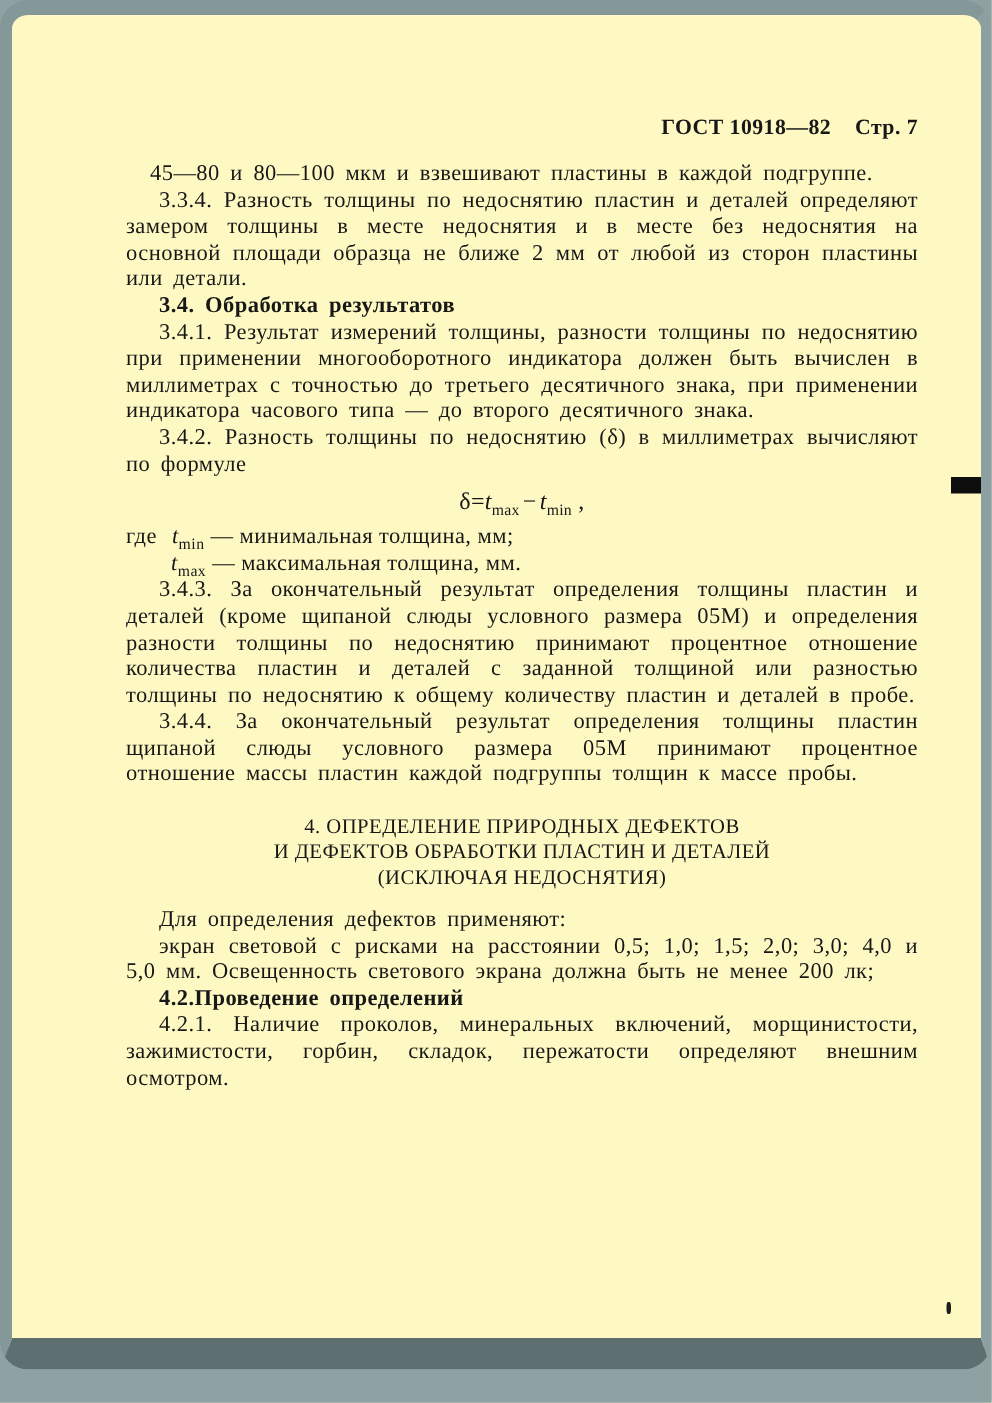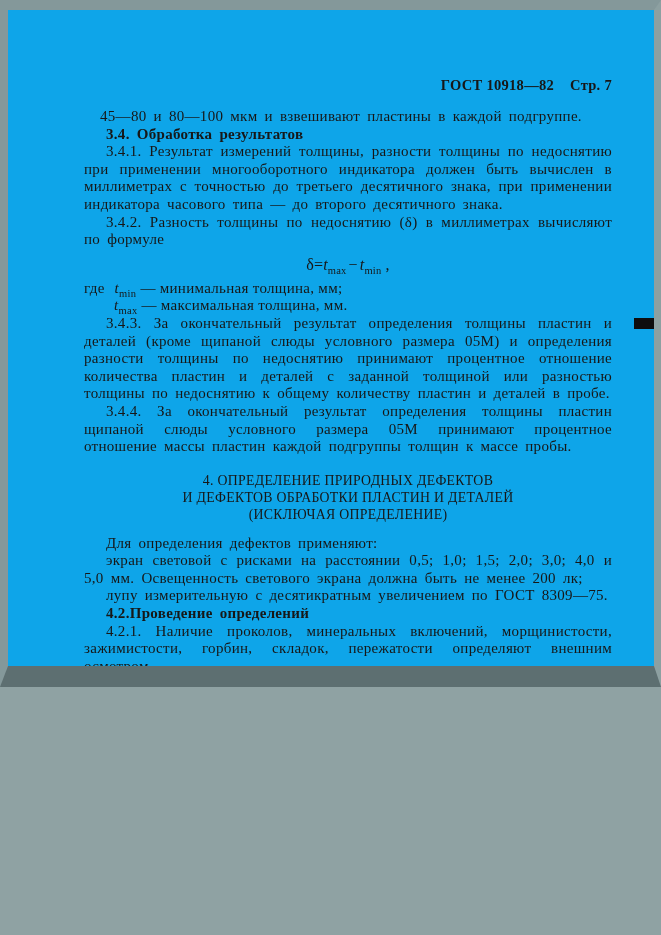--- a/index.html
+++ b/index.html
@@ -1,27 +1,28 @@
 <!DOCTYPE html>
 <html lang="ru"><head>
 <meta charset="utf-8">
 <style>
   * { margin:0; padding:0; box-sizing:border-box; }
   html,body { width:661px; height:935px; background:#8fa2a3; }
   .scan {
     position:relative;
-    width:661px; height:687px;
-    background:#0ea5e9;
+    width:661px; height:913px;
+    background:#fef9c3;
     border-top:10px solid #84989a;
     border-left:8px solid #84989a;
     border-right:7px solid #8da0a1;
     border-bottom:21px solid #5d6f71;
     overflow:hidden;
     font-family:"Liberation Serif", serif;
     color:#171717;
+    border-radius:19px;
   }
   .content { padding:66px 42px 0 76px; }
   .hdr {
     display:flex; justify-content:flex-end; align-items:baseline; gap:16px;
     font-weight:bold; font-size:14.5px; line-height:18px;
     margin-bottom:14px; letter-spacing:0.3px;
   }
   p {
     font-size:15px; line-height:17.6px;
     text-align:justify; text-indent:22px;
@@ -58,43 +59,43 @@
 
 <div class="scan">
   <div class="content">
 
     <div class="hdr">
       <span>ГОСТ 10918—82</span>
       <span>Стр. 7</span>
     </div>
 
     <p class="cont">45—80 и 80—100 мкм и взвешивают пластины в каждой подгруппе.</p>
+    <p>3.3.4. Разность толщины по недоснятию пластин и деталей определяют замером толщины в месте недоснятия и в месте без недоснятия на основной площади образца не ближе 2 мм от любой из сторон пластины или детали.</p>
     <p class="b">3.4. Обработка результатов</p>
     <p>3.4.1. Результат измерений толщины, разности толщины по недоснятию при применении многооборотного индикатора должен быть вычислен в миллиметрах с точностью до третьего десятичного знака, при применении индикатора часового типа — до второго десятичного знака.</p>
     <p>3.4.2. Разность толщины по недоснятию (δ) в миллиметрах вычисляют по формуле</p>
 
     <div class="formula"><span>δ=</span><i class="v">t</i><sub>max</sub><span class="op">−</span><i class="v">t</i><sub>min</sub><span> ,</span></div>
 
     <div class="where">
       <div class="wl1"><span class="lead">где</span><i class="v">t</i><sub>min</sub><span> — минимальная толщина, мм;</span></div>
       <div class="wl2"><i class="v">t</i><sub>max</sub><span> — максимальная толщина, мм.</span></div>
     </div>
 
     <p>3.4.3. За окончательный результат определения толщины пластин и деталей (кроме щипаной слюды условного размера 05М) и определения разности толщины по недоснятию принимают процентное отношение количества пластин и деталей с заданной толщиной или разностью толщины по недоснятию к общему количеству пластин и деталей в пробе.</p>
     <p>3.4.4. За окончательный результат определения толщины пластин щипаной слюды условного размера 05М принимают процентное отношение массы пластин каждой подгруппы толщин к массе пробы.</p>
 
     <div class="sec4">
       <div>4. ОПРЕДЕЛЕНИЕ ПРИРОДНЫХ ДЕФЕКТОВ</div>
       <div>И ДЕФЕКТОВ ОБРАБОТКИ ПЛАСТИН И ДЕТАЛЕЙ</div>
-      <div>(ИСКЛЮЧАЯ ОПРЕДЕЛЕНИЕ)</div>
+      <div>(ИСКЛЮЧАЯ НЕДОСНЯТИЯ)</div>
     </div>
 
     <p>Для определения дефектов применяют:</p>
     <p>экран световой с рисками на расстоянии 0,5; 1,0; 1,5; 2,0; 3,0; 4,0 и 5,0 мм. Освещенность светового экрана должна быть не менее 200 лк;</p>
-    <p>лупу измерительную с десятикратным увеличением по ГОСТ 8309—75.</p>
     <p class="b">4.2.Проведение определений</p>
     <p>4.2.1. Наличие проколов, минеральных включений, морщинистости, зажимистости, горбин, складок, пережатости определяют внешним осмотром.</p>
 
   </div>
 
   <div class="mark"></div>
   <div class="artifact"></div>
 </div>
 
 </body></html>

